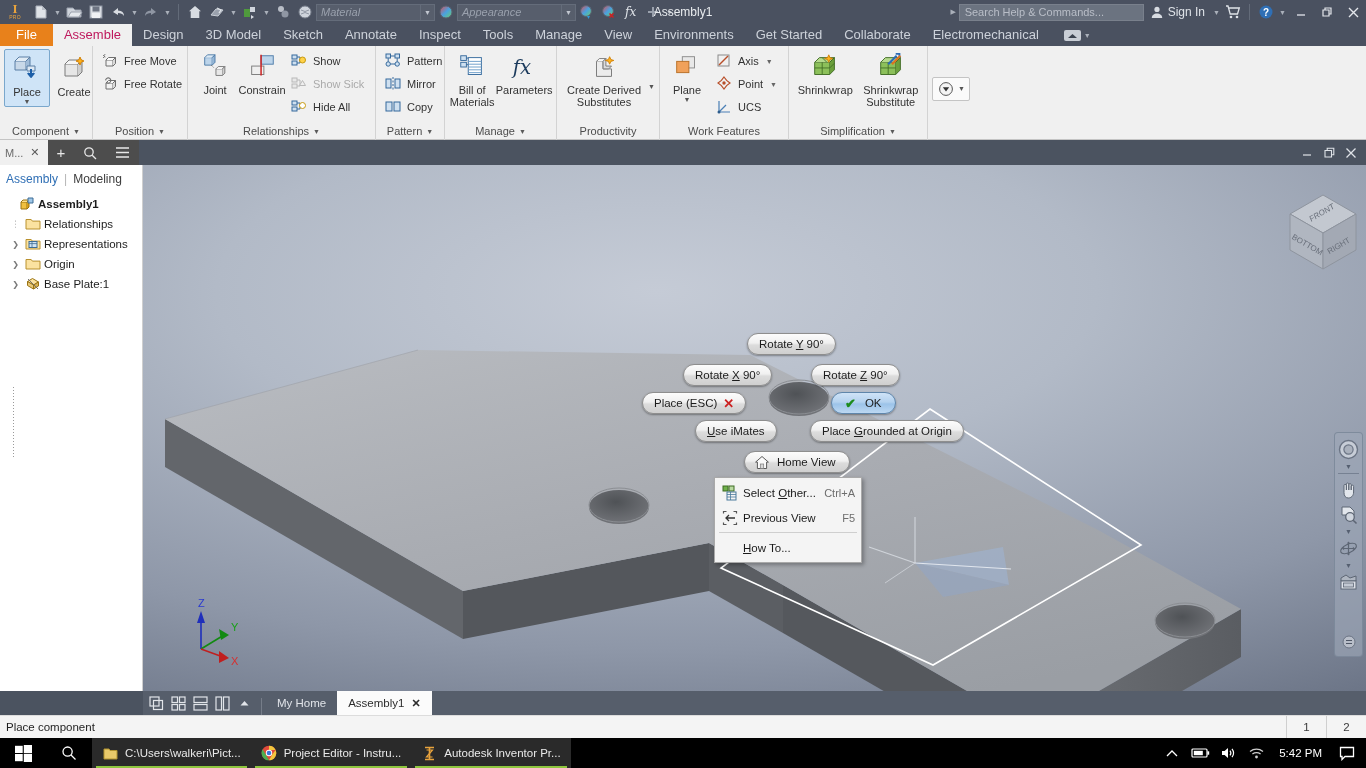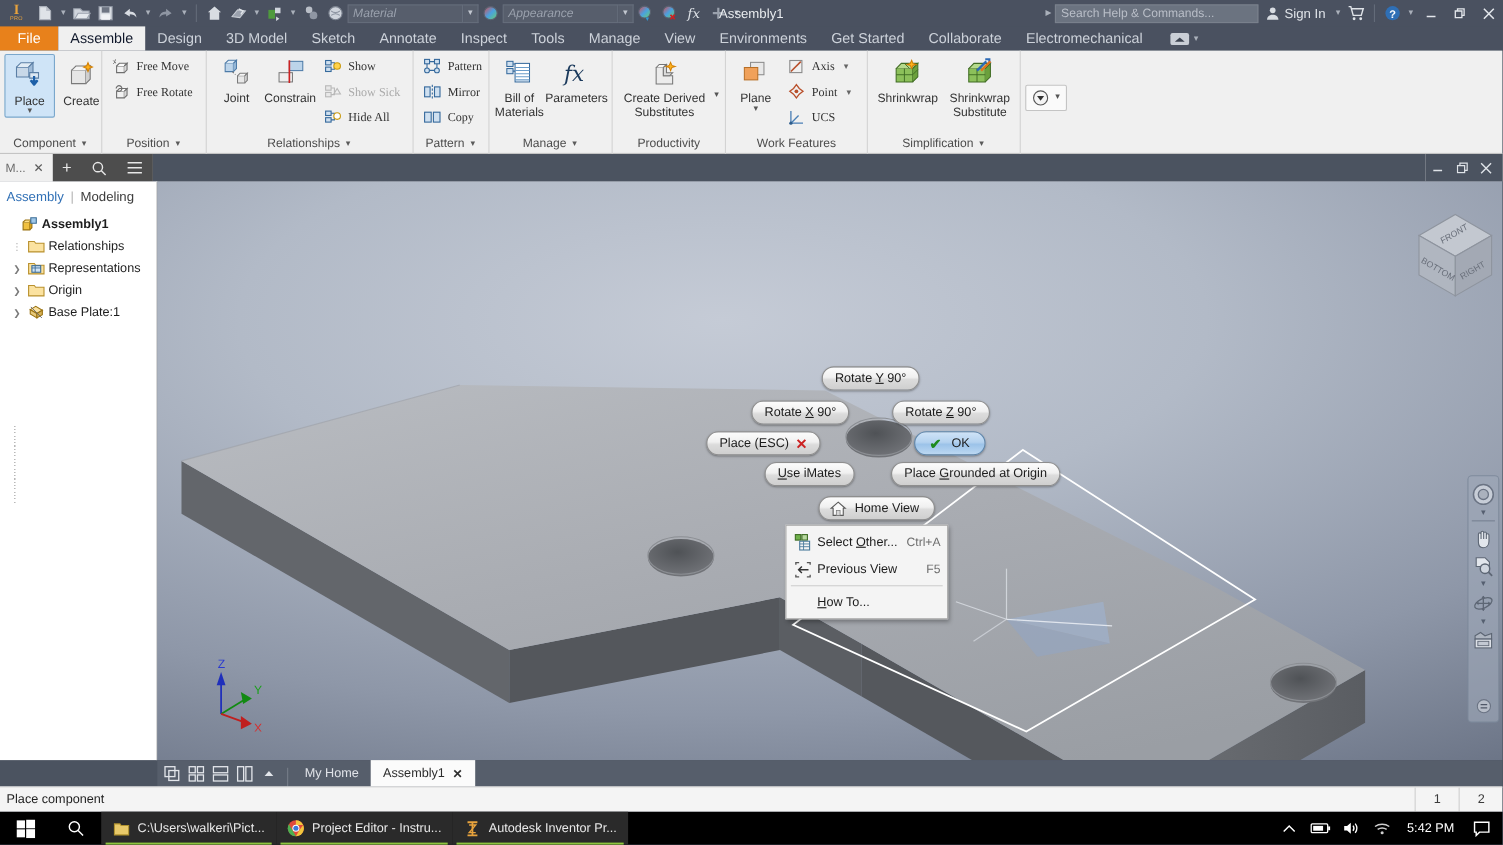--- a/index.html
+++ b/index.html
@@ -55,21 +55,21 @@
   
   .ribbon-tabs{
     position:absolute; left:0; top:24px; width:1366px; height:22px;
     background:#4a5160; display:flex; align-items:stretch;
   }
   .rtab{
     padding:0 11px; height:22px; line-height:22px; color:#cdd2da; font-size:13px;
     white-space:nowrap;
   }
   .rtab.file{ background:#e8811b; color:#fff; font-weight:normal; padding:0 16px;}
-  .rtab.active{ background:#f0f0f0; color:#0f172a; }
+  .rtab.active{ background:#f0f0f0; color:#be185d; }
   .tabdrop{ margin-left:14px; display:flex; align-items:center; gap:3px; }
   .tabdrop .pill{ width:17px;height:11px;background:#c9ced6;border-radius:2px;display:flex;align-items:center;justify-content:center;}
   .tabdrop .pill svg{display:block;}
 
   
   .ribbon{
     position:absolute; left:0; top:46px; width:1366px; height:94px;
     background:#f0f0f0; border-bottom:1px solid #c4c4c4; display:flex;
   }
   .panel{ position:relative; height:94px; display:flex; flex-direction:column;
@@ -81,21 +81,21 @@
   }
   .panel-title .dn{ font-size:7px; color:#5a5a5a;}
   .bigbtn{
     width:auto; min-width:46px; padding:2px 5px 1px 5px; display:flex; flex-direction:column;
     align-items:center; justify-content:flex-start; font-size:11px; color:#333; text-align:center;
     line-height:12px; border:1px solid transparent; border-radius:2px;
   }
   .bigbtn.sel{ background:#cfe4f7; border:1px solid #7aa7cc; }
   .bigbtn .lbl{ margin-top:2px; }
   .bigbtn .dn{ font-size:7px; color:#555; line-height:7px; }
-  .smallcol{ display:flex; flex-direction:column; gap:1px; padding-top:1px;font-family:Liberation Serif, serif;}
+  .smallcol{ display:flex; flex-direction:column; gap:1px; padding-top:1px;}
   .smallbtn{
     display:flex; align-items:center; gap:5px; padding:2px 6px 2px 3px; font-size:11px;
     color:#333; border:1px solid transparent; border-radius:2px; white-space:nowrap; height:22px;
   }
   .smallbtn.dis{ color:#aaa; }
   .smallbtn .ic{width:18px;height:18px;display:flex;align-items:center;justify-content:center;flex:none;}
   .smallbtn .cr{font-size:7px;color:#666;margin-left:2px;}
   .ic18{width:18px;height:18px;display:block;}
   .ic30{width:30px;height:30px;display:block;}
   .ic32{width:32px;height:32px;display:block;}

